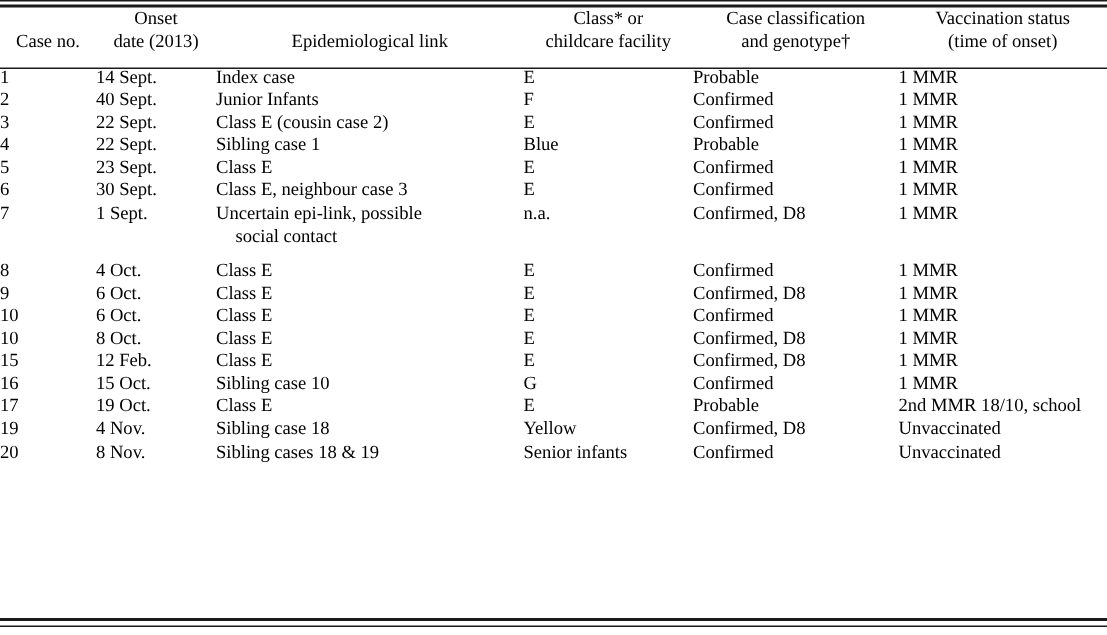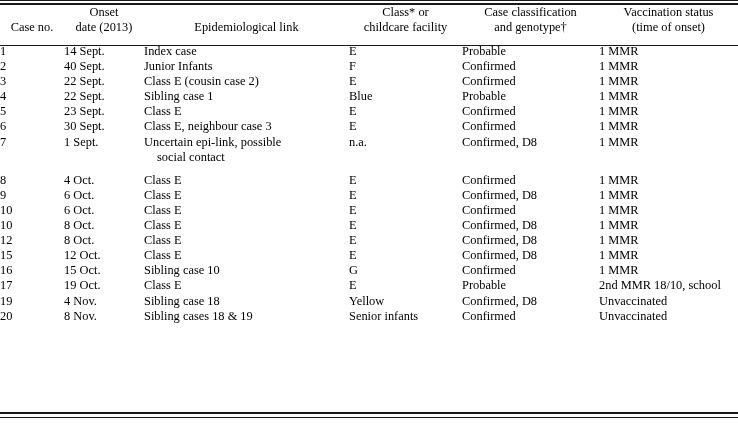--- a/index.html
+++ b/index.html
@@ -236,30 +236,22 @@
         </tr>
         <tr>
           <td>10</td>
           <td>8 Oct.</td>
           <td>Class E</td>
           <td>E</td>
           <td>Confirmed, D8</td>
           <td>1 MMR</td>
         </tr>
         <tr>
-          <td>12</td>
-          <td>8 Oct.</td>
-          <td>Class E</td>
-          <td>E</td>
-          <td>Confirmed, D8</td>
-          <td>1 MMR</td>
-        </tr>
-        <tr>
           <td>15</td>
-          <td>12 Oct.</td>
+          <td>12 Feb.</td>
           <td>Class E</td>
           <td>E</td>
           <td>Confirmed, D8</td>
           <td>1 MMR</td>
         </tr>
         <tr>
           <td>16</td>
           <td>15 Oct.</td>
           <td>Sibling case 10</td>
           <td>G</td>

